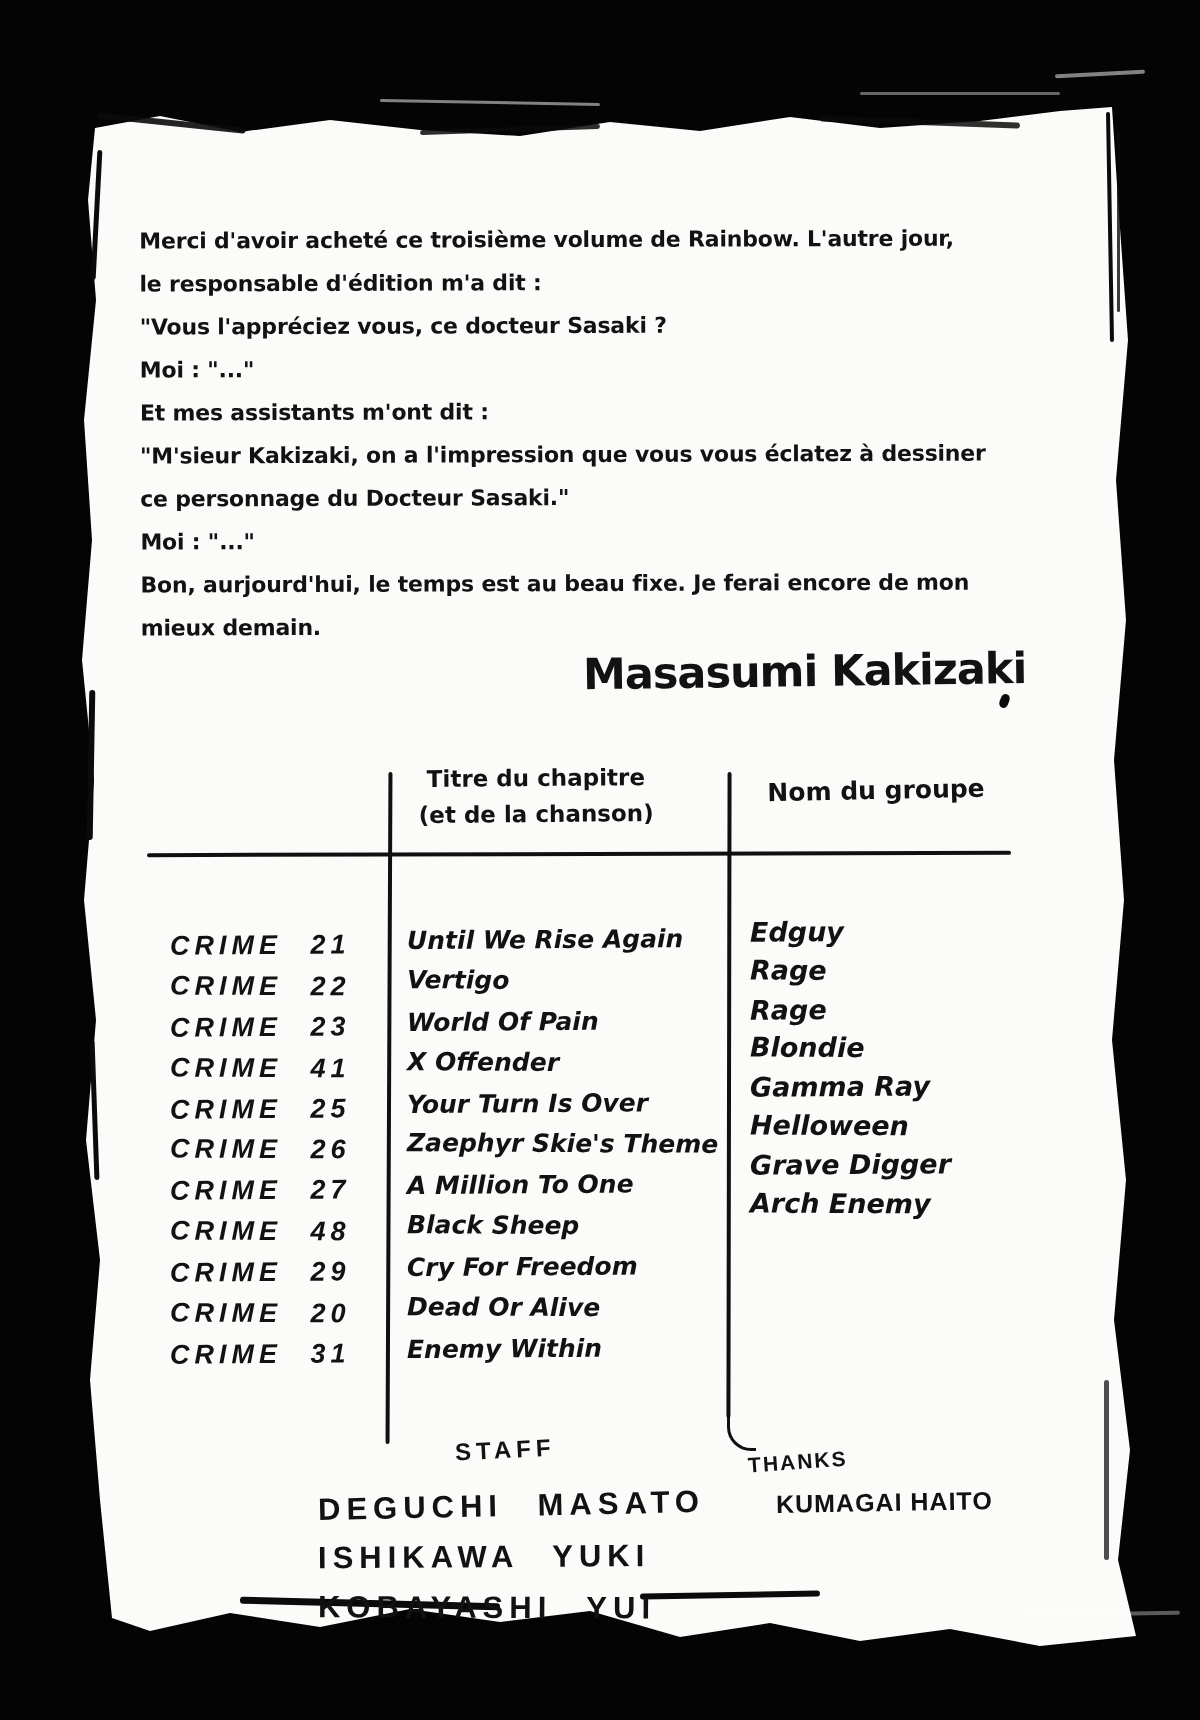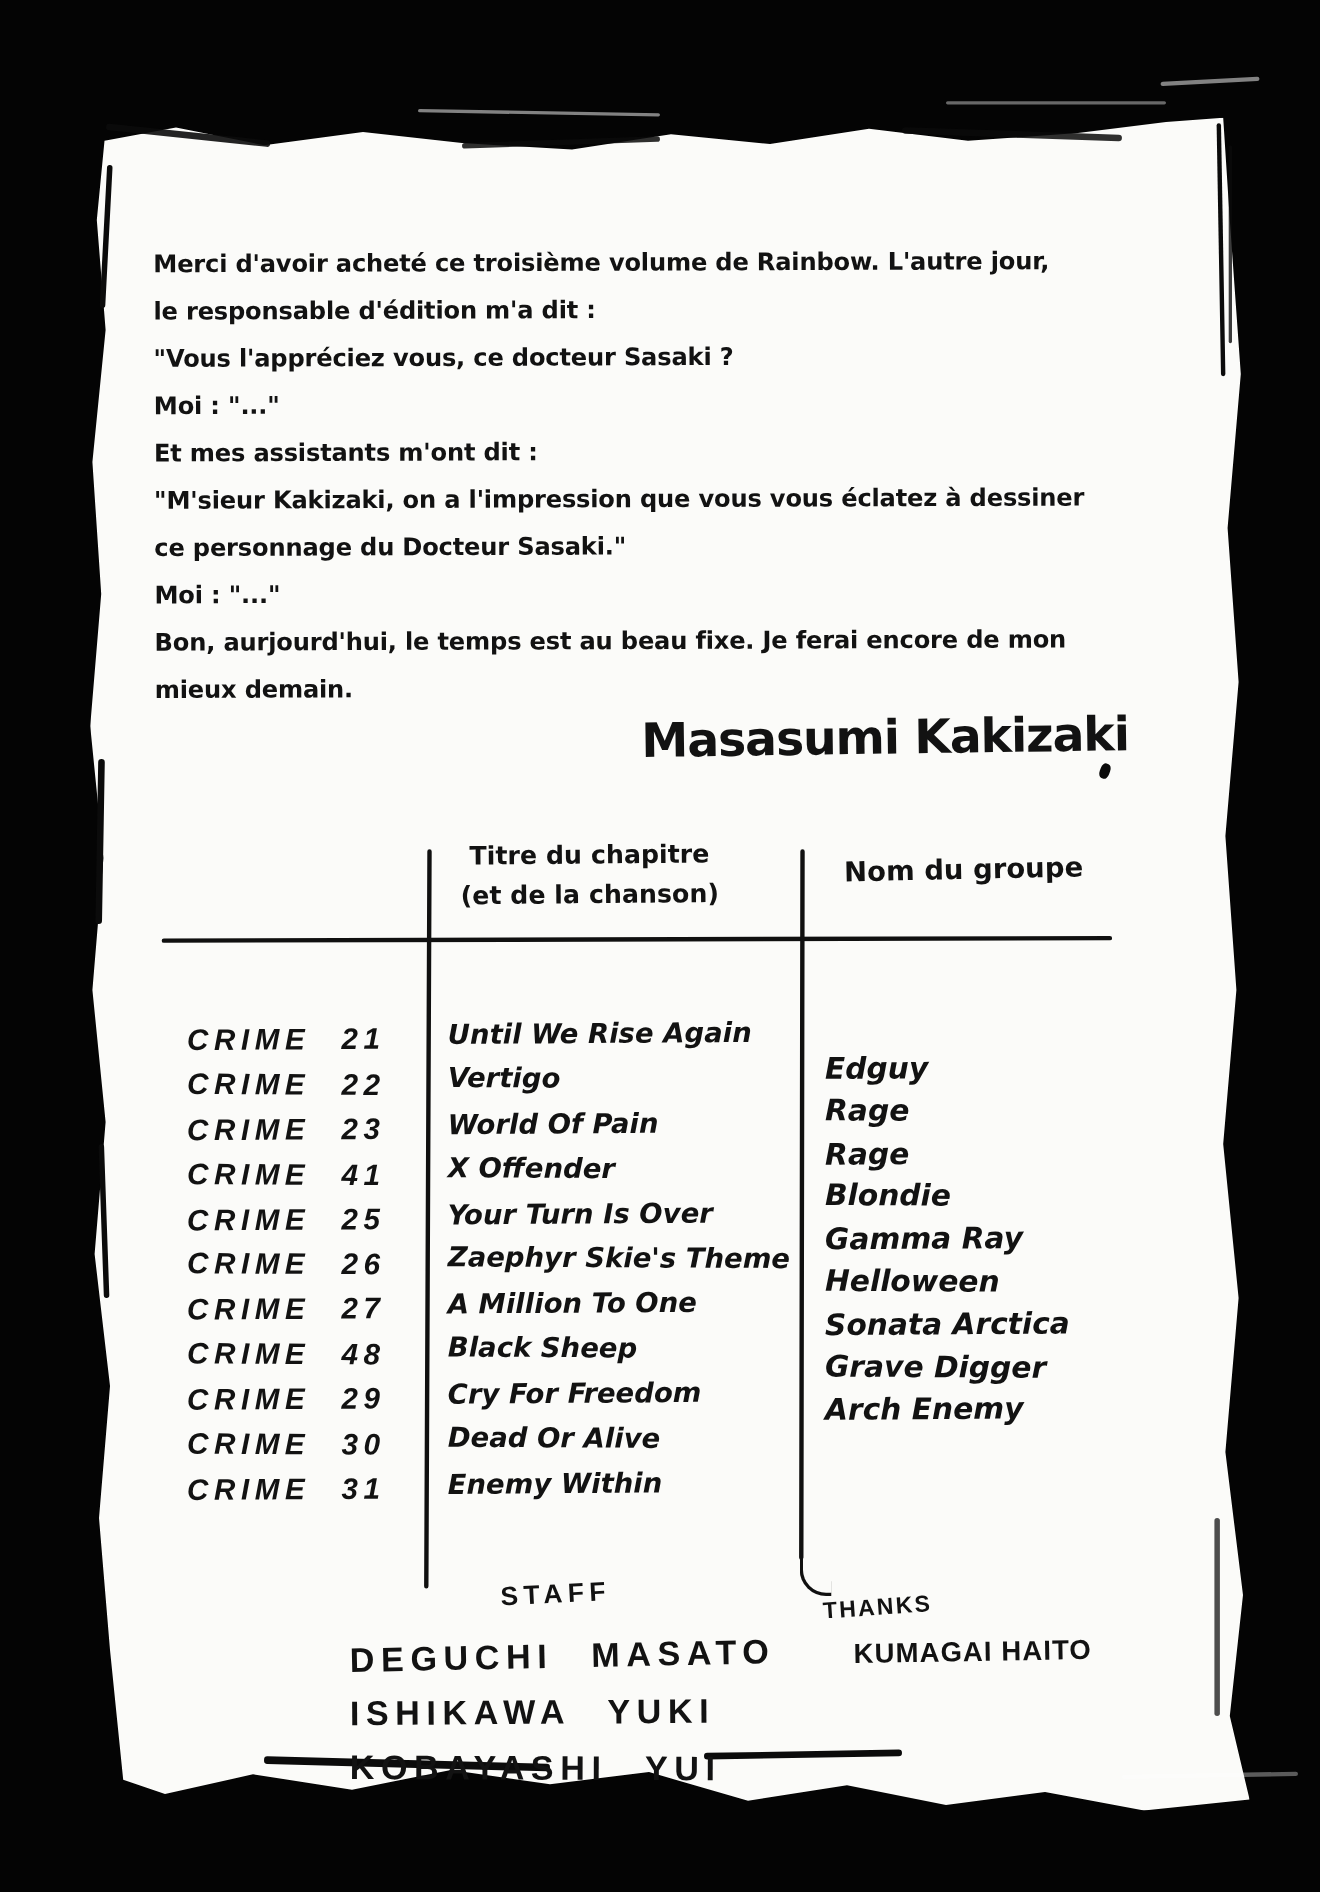--- a/index.html
+++ b/index.html
@@ -67,21 +67,21 @@
   
   .col{position:absolute;display:flex;flex-direction:column;font-style:italic;}
   .col-crime{left:170px;top:930px;}
   .col-crime .cell{
     height:40.9px;font-family:"Liberation Sans",sans-serif;
     font-size:27px;letter-spacing:5px;word-spacing:16px;font-weight:bold;
     white-space:nowrap;
   }
   .col-title{left:407px;top:925px;}
   .col-title .cell{height:40.9px;font-size:25px;font-weight:bold;white-space:nowrap;}
-  .col-band{left:750px;top:956px;justify-content:space-between;}
+  .col-band{left:750px;top:916px;justify-content:space-between;}
   .col-band .cell{height:38.8px;font-size:27px;font-weight:bold;white-space:nowrap;}
   .col .cell:nth-child(odd){transform:rotate(-0.4deg);}
   .col .cell:nth-child(even){transform:rotate(0.3deg);}
   
   .staff-heading{
     position:absolute;left:455px;top:1436px;
     font-family:"Liberation Sans",sans-serif;font-size:24px;
     letter-spacing:5px;font-weight:bold;transform:rotate(-3deg);
   }
   .staff-list{
@@ -158,21 +158,21 @@
   <div class="col col-crime">
     <div class="cell">CRIME 21</div>
     <div class="cell">CRIME 22</div>
     <div class="cell">CRIME 23</div>
     <div class="cell">CRIME 41</div>
     <div class="cell">CRIME 25</div>
     <div class="cell">CRIME 26</div>
     <div class="cell">CRIME 27</div>
     <div class="cell">CRIME 48</div>
     <div class="cell">CRIME 29</div>
-    <div class="cell">CRIME 30</div>
+    <div class="cell">CRIME 20</div>
     <div class="cell">CRIME 31</div>
   </div>
 
   <div class="col col-title">
     <div class="cell">Until We Rise Again</div>
     <div class="cell">Vertigo</div>
     <div class="cell">World Of Pain</div>
     <div class="cell">X Offender</div>
     <div class="cell">Your Turn Is Over</div>
     <div class="cell">Zaephyr Skie's Theme</div>
@@ -183,21 +183,20 @@
     <div class="cell">Enemy Within</div>
   </div>
 
   <div class="col col-band">
     <div class="cell">Edguy</div>
     <div class="cell">Rage</div>
     <div class="cell">Rage</div>
     <div class="cell">Blondie</div>
     <div class="cell">Gamma Ray</div>
     <div class="cell">Helloween</div>
-    <div class="cell">Sonata Arctica</div>
     <div class="cell">Grave Digger</div>
     <div class="cell">Arch Enemy</div>
   </div>
 </div>
 
 <div>
   <div class="staff-heading">STAFF</div>
   <div class="staff-list">
     <div class="staff-name">DEGUCHI MASATO</div>
     <div class="staff-name">ISHIKAWA YUKI</div>

